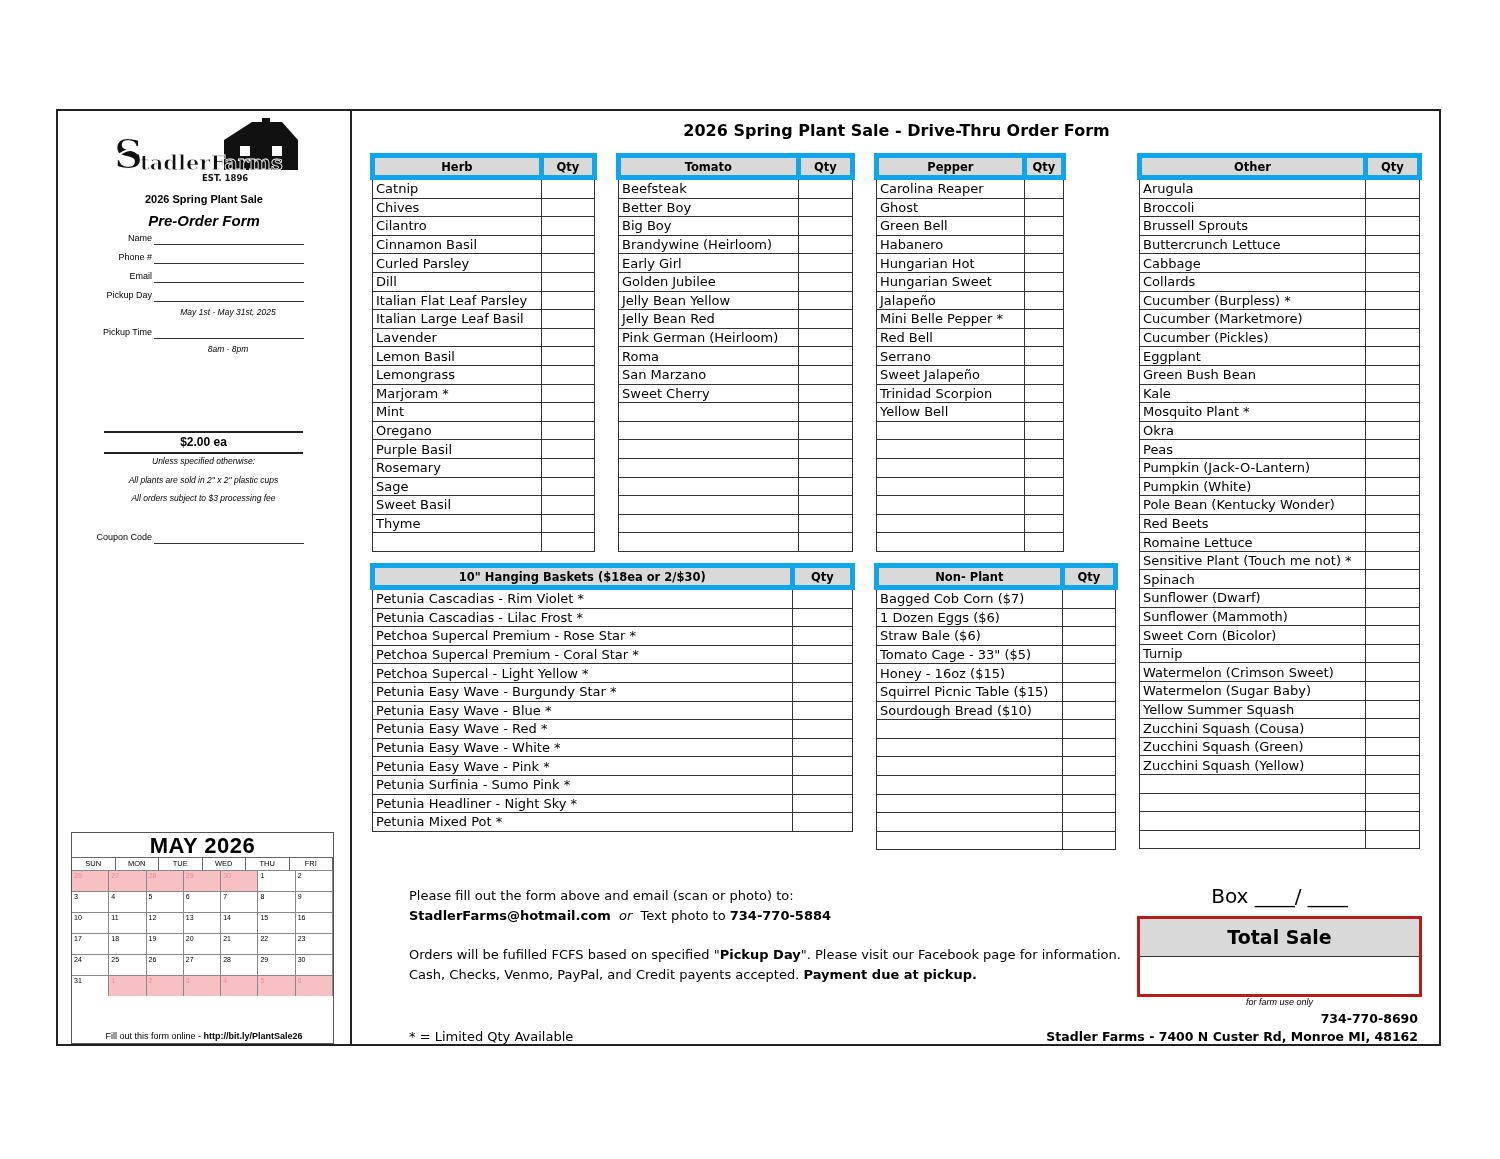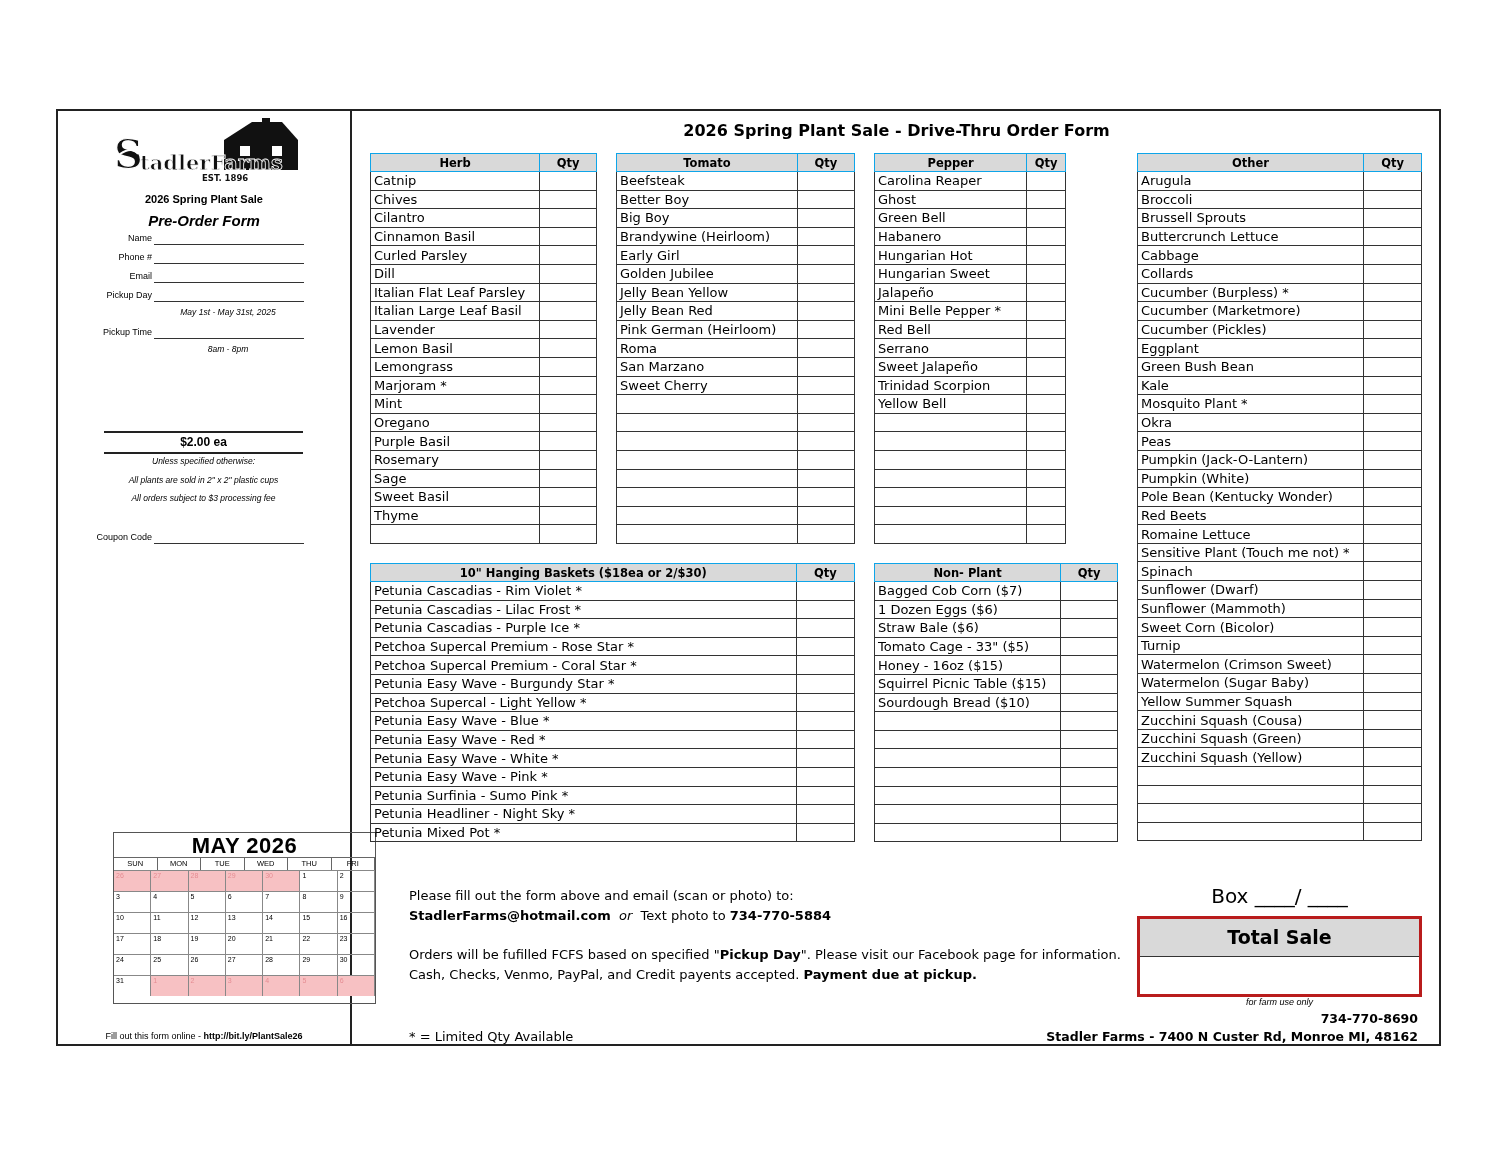--- a/index.html
+++ b/index.html
@@ -12,33 +12,33 @@
   .logo svg { width:188px; height:66px; }
   .lp-title { position:absolute; left:104px; width:200px; text-align:center; font-size:11px; font-weight:bold; }
   .lp-sub { position:absolute; left:104px; width:200px; text-align:center; font-size:15px; font-weight:bold; font-style:italic; }
   .field-row { position:absolute; left:70px; width:234px; height:14px; font-size:9px; }
   .field-row .lbl { position:absolute; right:152px; bottom:2px; white-space:nowrap; }
   .field-row .line { position:absolute; left:84px; right:0; bottom:0; border-bottom:1px solid #333; }
   .note-i { position:absolute; left:104px; width:248px; font-size:8.5px; font-style:italic; text-align:center; }
   .price { position:absolute; left:104px; top:431px; width:199px; height:19px; border-top:2px solid #222; border-bottom:2px solid #222; font-size:12px; font-weight:bold; text-align:center; line-height:19px; }
 
   
-  .cal { position:absolute; left:71px; top:832px; width:263px; height:172px; border:1px solid #555; box-sizing:border-box;margin-left:42px; }
+  .cal { position:absolute; left:71px; top:832px; width:263px; height:212px; border:1px solid #555; box-sizing:border-box; }
   .cal-title { height:24px; text-align:center; font-size:22px; font-weight:900; line-height:26px; letter-spacing:0.5px; }
   .cal-dow { display:grid; grid-template-columns:repeat(6,1fr); border-top:1px solid #666; font-size:7.5px; text-align:center; height:12px; line-height:12px; }
   .cal-dow div { border-right:1px solid #666; }
   .cal-grid { display:grid; grid-template-columns:repeat(7,1fr); grid-auto-rows:21px; }
   .cal-grid div { border-right:1px solid #888; border-top:1px solid #888; font-size:7px; padding:1px 2px; box-sizing:border-box; }
   .cal-grid div.pink { background:#f7c1c3; color:#e58d93; }
   .cal-foot { position:absolute; left:62px; top:1031px; width:284px; font-size:9px; text-align:center; }
 
   
   .main-title { position:absolute; left:352px; top:121px; width:1089px; text-align:center; font-size:16px; font-weight:bold; font-family:"DejaVu Sans", sans-serif; }
   table.grid { position:absolute; border-collapse:collapse; font-size:13px; font-family:"DejaVu Sans", sans-serif; }
-  table.grid th { background:#d9d9d9; font-size:11.5px; font-weight:bold; border:1px solid #0ea5e9; height:17px; padding:0; text-align:center; }
+  table.grid th { background:#d9d9d9; font-size:11.5px; font-weight:bold; border:5px solid #0ea5e9; height:17px; padding:0; text-align:center; }
   table.grid td { border:1px solid #333; height:17.6px; padding:0 0 0 3px; line-height:17px; white-space:nowrap; overflow:hidden; }
   table.grid td.q { padding:0; }
 
   .bottom-text { position:absolute; left:374px; font-size:13px; font-family:"DejaVu Sans", sans-serif; white-space:nowrap;margin-left:35px; }
   .box-label { position:absolute; left:1137px; top:884px; width:285px; text-align:center; font-size:20px; font-family:"DejaVu Sans", sans-serif; }
   .total { position:absolute; left:1137px; top:916px; width:285px; border:3px solid #b91c1c; box-sizing:border-box; }
   .total .hdr { height:37px; background:#d9d9d9; border-bottom:1px solid #333; font-size:19px; font-weight:bold; text-align:center; line-height:37px; font-family:"DejaVu Sans", sans-serif; }
   .total .val { height:37px; }
   .farm-use { position:absolute; left:1137px; top:997px; width:285px; text-align:center; font-size:9px; font-style:italic; }
   .right-info { position:absolute; right:82px; font-size:12.5px; font-weight:bold; font-family:"DejaVu Sans", sans-serif; text-align:right; }
@@ -585,37 +585,33 @@
       </tr>
       <tr>
         <td>Petunia Cascadias - Rim Violet *</td>
         <td class="q"></td>
       </tr>
       <tr>
         <td>Petunia Cascadias - Lilac Frost *</td>
         <td class="q"></td>
       </tr>
       <tr>
-        <td>Petunia Cascadias - Purple Ice *</td>
-        <td class="q"></td>
-      </tr>
-      <tr>
         <td>Petchoa Supercal Premium - Rose Star *</td>
         <td class="q"></td>
       </tr>
       <tr>
         <td>Petchoa Supercal Premium - Coral Star *</td>
         <td class="q"></td>
       </tr>
       <tr>
+        <td>Petchoa Supercal  - Light Yellow *</td>
+        <td class="q"></td>
+      </tr>
+      <tr>
         <td>Petunia  Easy Wave - Burgundy Star *</td>
-        <td class="q"></td>
-      </tr>
-      <tr>
-        <td>Petchoa Supercal  - Light Yellow *</td>
         <td class="q"></td>
       </tr>
       <tr>
         <td>Petunia  Easy Wave - Blue *</td>
         <td class="q"></td>
       </tr>
       <tr>
         <td>Petunia  Easy Wave -  Red *</td>
         <td class="q"></td>
       </tr>

